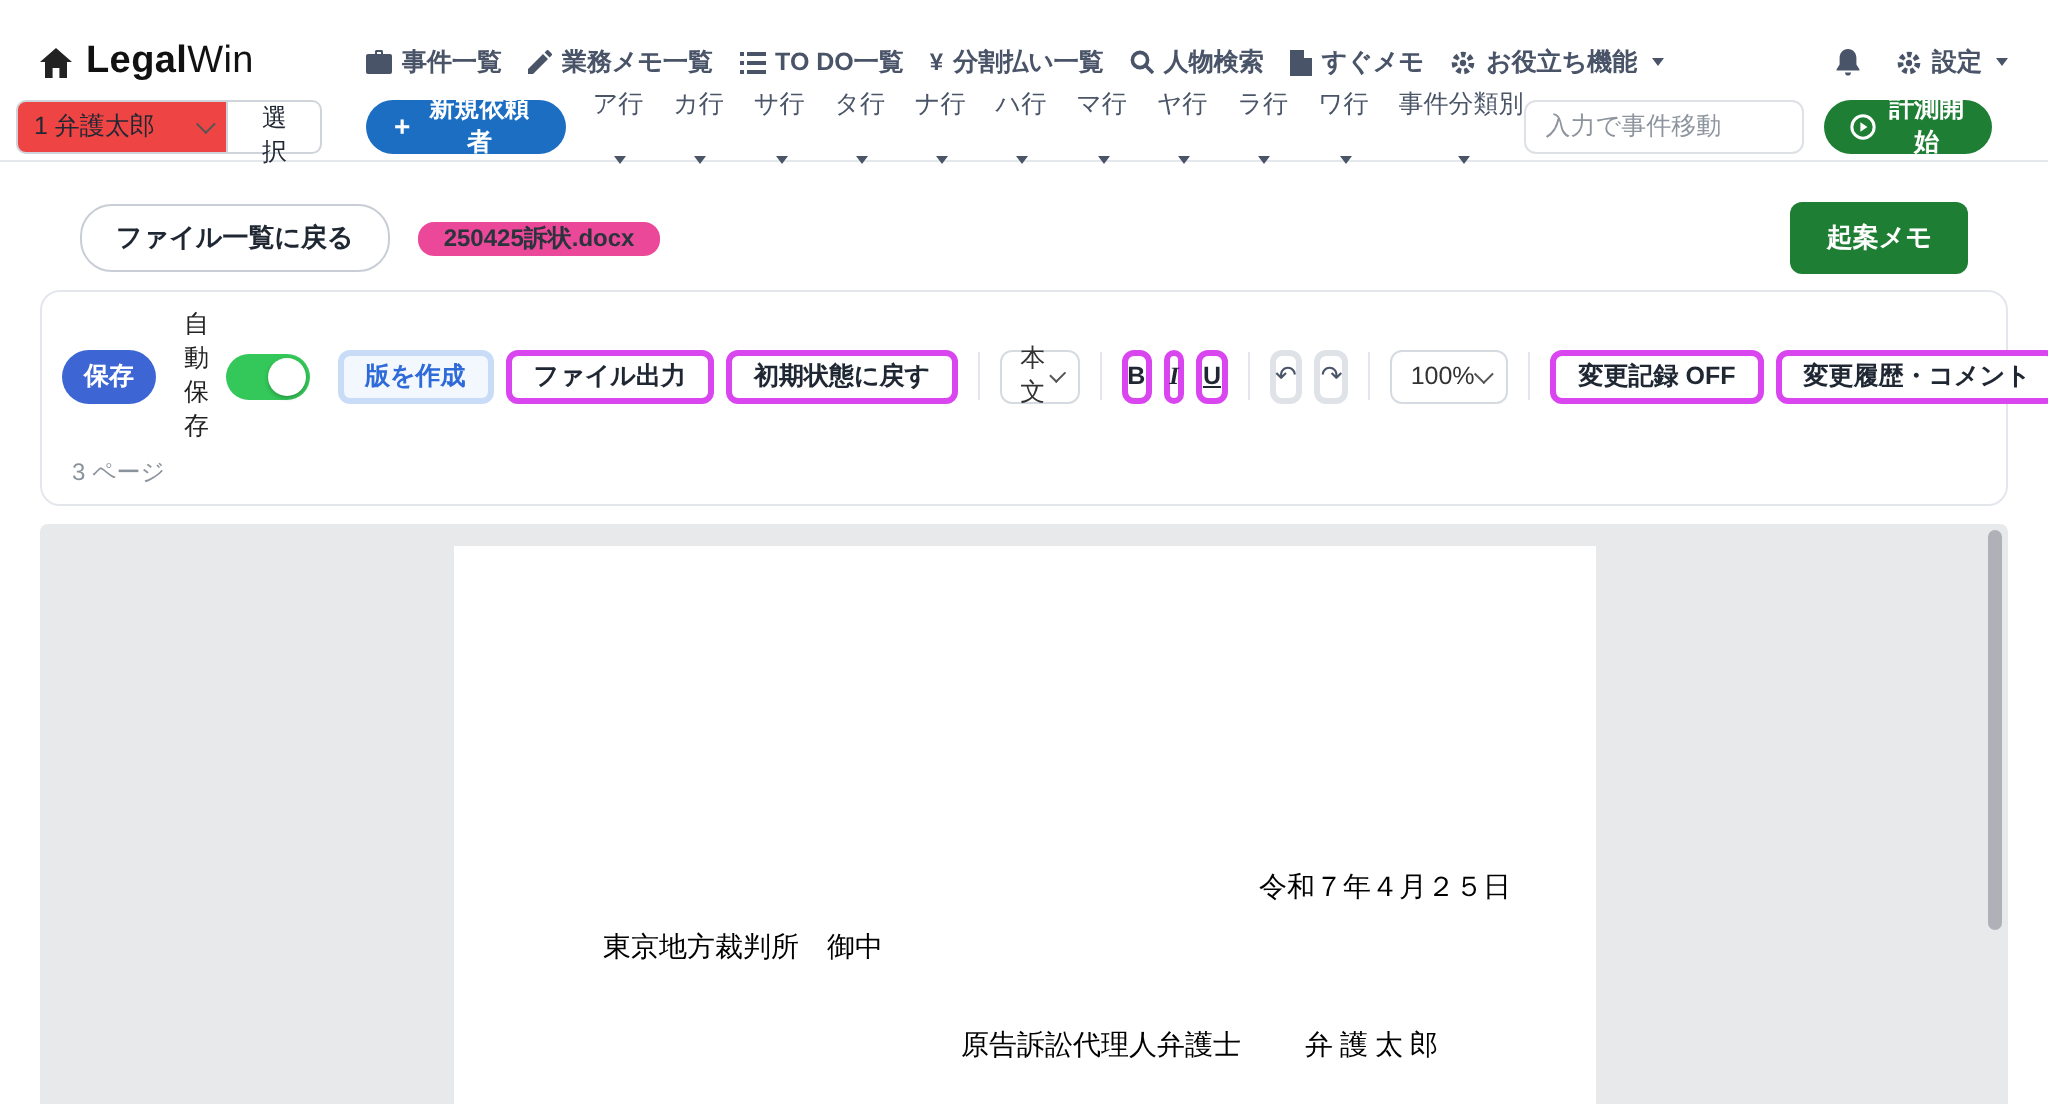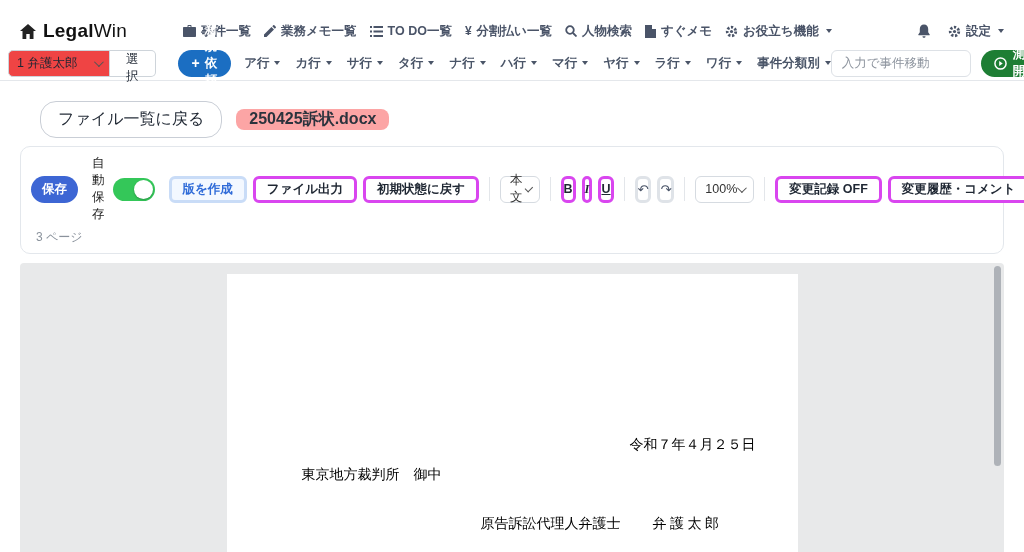--- a/index.html
+++ b/index.html
@@ -28,34 +28,34 @@
     font-size:12.5px; display:flex; align-items:center; justify-content:space-between; padding:0 8px; cursor:pointer; }
   .chev { width:7px; height:7px; border-right:1.6px solid #555; border-bottom:1.6px solid #555;
     transform:rotate(45deg) translateY(-2px); display:inline-block; }
   .select-btn { border:1px solid #ced4da; border-left:none; border-radius:0 5px 5px 0; background:#fff;
     font-size:12.5px; padding:0 11px; cursor:pointer; color:#1f2733; }
   .new-client { margin-left:22px; height:27px; background:#1b6ec2; color:#fff; border:none;
     border-radius:14px; font-size:12.5px; font-weight:700; padding:0 14px; display:flex;
     align-items:center; gap:5px; cursor:pointer; }
   .plus-glyph { font-size:14px; font-weight:700; line-height:1; }
   .kana-nav { display:flex; align-items:center; gap:15px; margin-left:13px; }
-  .kana-item { display:flex; align-items:center; gap:3px; font-size:12.5px; font-weight:700;
-    color:#4a5568; cursor:pointer; white-space:nowrap; }
+  .kana-item { display:flex; align-items:center; gap:17px; font-size:12.5px; font-weight:400;
+    color:#4a5568; cursor:pointer; white-space:nowrap;flex-direction:column; }
   .casebar-right { margin-left:auto; display:flex; align-items:center; gap:10px; margin-right:20px; }
   .move-input { width:140px; height:27px; border:1px solid #dde1e6; border-radius:6px; padding:0 10px;
     font-size:12.5px; font-family:inherit; color:#333; }
   .move-input::placeholder { color:#8d949e; }
   .measure-btn { height:27px; background:#1e7e34; color:#fff; border:none; border-radius:14px;
     font-size:12.5px; font-weight:700; padding:0 13px; display:flex; align-items:center; gap:6px; cursor:pointer; }
 
   
   .filebar { display:flex; align-items:center; padding:20px 40px 8px 40px; background:#fff; }
   .back-btn { background:#fff; border:1px solid #c9ced6; border-radius:16px; padding:7px 17px;
-    font-size:16px; font-weight:400; color:#1f2733; cursor:pointer; font-family:inherit; }
-  .file-badge { background:#fca5a5; border-radius:8px; padding:0 13px; font-size:16px;
+    font-size:13px; font-weight:700; color:#1f2733; cursor:pointer; font-family:inherit; }
+  .file-badge { background:#ec4899; border-radius:8px; padding:0 13px; font-size:12px;
     font-weight:600; color:#2b333d; margin-left:14px; }
   .draft-btn { margin-left:auto; background:#1e7e34; color:#fff; border:none; border-radius:6px;
     padding:9px 18px; font-size:13px; font-weight:700; cursor:pointer; font-family:inherit; }
 
   
   .toolbar-card { margin:0 20px; background:#fff; border:1px solid #e3e7ec; border-radius:10px;
     padding:8px 10px 3px 10px; }
   .toolbar-row { display:flex; align-items:center; gap:6px; }
   .tb-btn { height:27px; background:#fff; border:3px solid #d946ef; border-radius:6px; padding:0 11px;
     font-size:12.5px; font-weight:700; color:#1f2733; cursor:pointer; font-family:inherit;
@@ -259,20 +259,21 @@
           </svg>
       </span>
       <span>計測開始</span>
     </button>
   </div>
 </div>
 
 <div class="filebar">
   <button class="back-btn">ファイル一覧に戻る</button>
   <span class="file-badge">250425訴状.docx</span>
+  <button class="draft-btn">起案メモ</button>
 </div>
 
 <div class="toolbar-card">
   <div class="toolbar-row">
     <button class="tb-btn save-btn">保存</button>
     <span class="autosave-label">自動保存</span>
     <div class="toggle">
         <div class="toggle-knob"></div>
       </div>
     <button class="tb-btn version-btn">版を作成</button>

